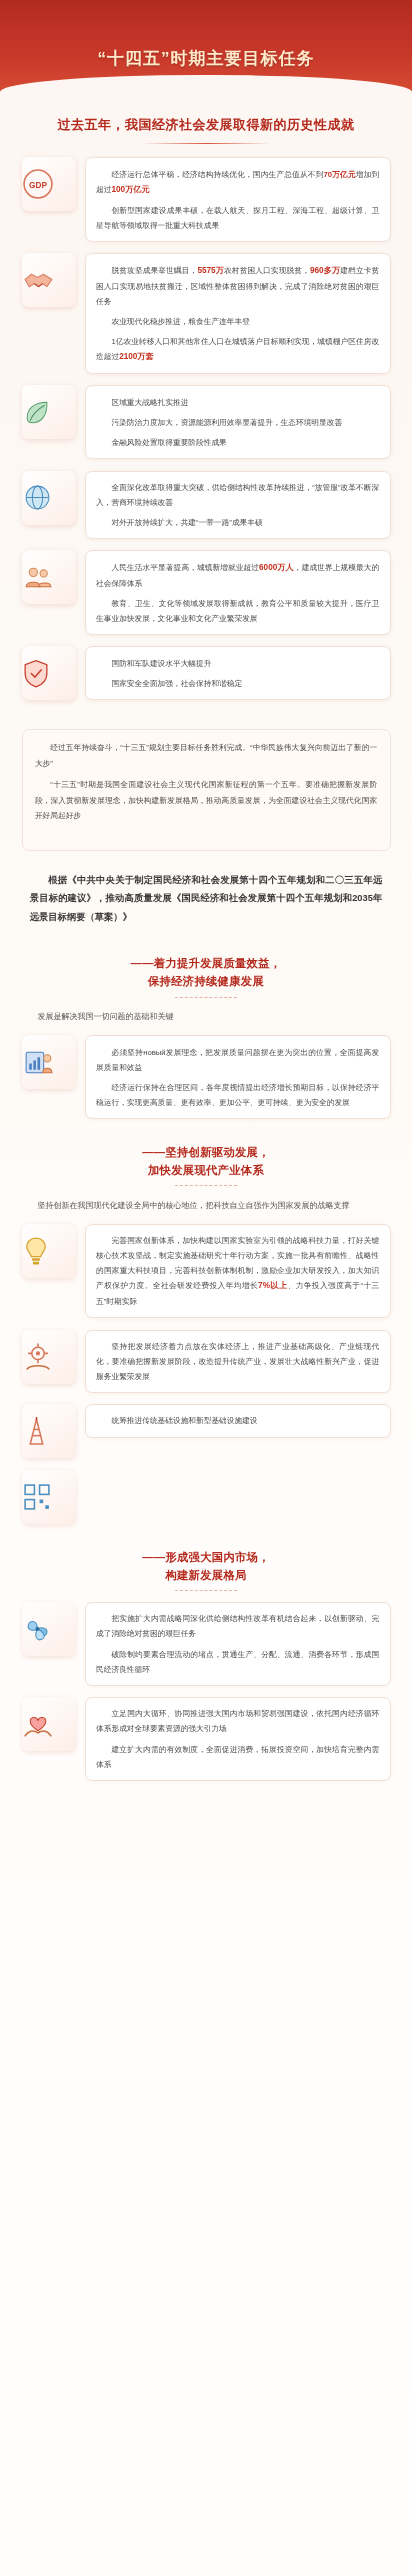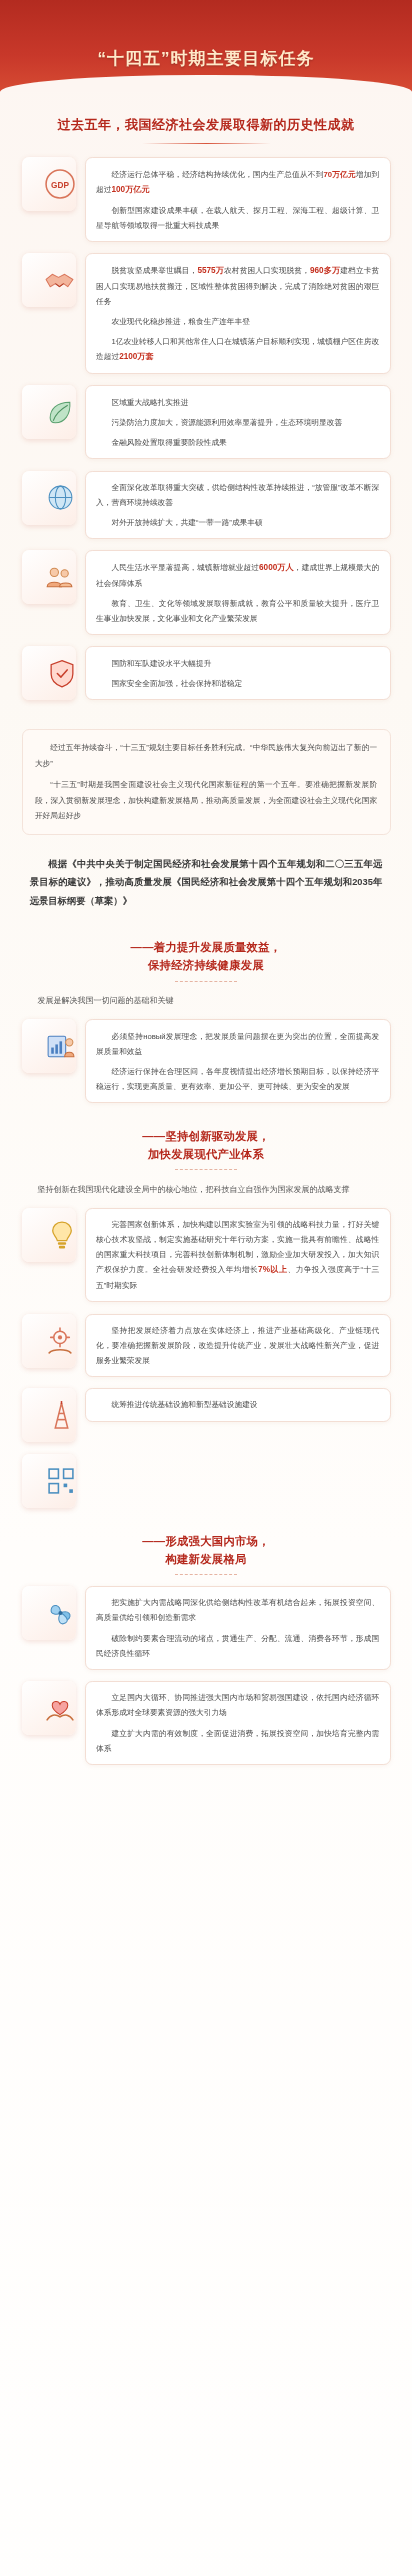--- a/index.html
+++ b/index.html
@@ -70,21 +70,21 @@
     display: flex;
     align-items: flex-start;
     gap: 9.3px;
   }
   .icon-box {
     flex: 0 0 54px;
     height: 54px;
     border-radius: 7.2px;
     background: linear-gradient(145deg,#ffffff 0%, #fdeee7 100%);
     box-shadow: 0 1.5px 5.2px rgba(190,90,60,.16);
-    display:flex; align-items:center; justify-content:flex-end;
+    display:flex; align-items:center; justify-content:flex-start;
     position: relative;
   }
   .icon-box svg { display:block; }
   .card {
     flex: 1 1 auto;
     background: #ffffff;
     border: 0.5px solid #f3ded4;
     border-radius: 7.2px;
     padding: 8.2px 10.3px 8.2px 10.3px;
     box-shadow: 0 1px 4.1px rgba(180,110,80,.08);
@@ -111,21 +111,21 @@
     padding: 10.3px 12.4px;
   }
   .para-block p {
     margin: 0 0 6.2px 0;
     font-size: 7.7px;
     line-height: 2.0;
     color: #4a4a4a;
     text-align: justify;
     text-indent: 2em;
   }
-  .para-block p:last-child{ margin-bottom:0; }
+  .para-block p:last-child{ margin-bottom:16px; }
 
   
   .quote-block {
     width: 369px;
     margin: 15.5px auto 5.2px auto;
     padding: 4.1px 8.2px;
   }
   .quote-block p {
     margin:0;
     font-size: 9.3px;
@@ -385,21 +385,21 @@
   <div class="row">
     <div class="icon-box">
       <svg width="31" height="30" viewBox="0 0 60 58" aria-hidden="true">
         <path d="M30 29 C30 12 14 10 12 22 C10 33 24 33 30 29 Z" fill="#9fd0f0" stroke="#4b8fc0" stroke-width="2"></path>
         <path d="M30 29 C46 22 54 34 44 42 C35 49 30 36 30 29 Z" fill="#7fc0e8" stroke="#4b8fc0" stroke-width="2"></path>
         <path d="M30 29 C22 44 30 54 40 48 C49 42 36 31 30 29 Z" fill="#bde0f7" stroke="#4b8fc0" stroke-width="2"></path>
         <circle cx="30" cy="29" r="4" fill="#2f6d9e"></circle>
       </svg>
     </div>
     <div class="card">
-      <p>把实施扩大内需战略同深化供给侧结构性改革有机结合起来，拓展投资空间、高质量供给引领和创造新需求</p>
+      <p>把实施扩大内需战略同深化供给侧结构性改革有机结合起来，以创新驱动、完成了消除绝对贫困的艰巨任务</p>
       <p>破除制约要素合理流动的堵点，贯通生产、分配、流通、消费各环节，形成国民经济良性循环</p>
     </div>
   </div>
 
   <div class="row">
     <div class="icon-box">
       <svg width="32" height="29" viewBox="0 0 62 56" aria-hidden="true">
         <path d="M31 20 C28 12 16 13 16 22 C16 30 31 40 31 40 C31 40 46 30 46 22 C46 13 34 12 31 20 Z" fill="#f6a3a0" stroke="#c8402c" stroke-width="2"></path>
         <path d="M6 50 C12 40 22 38 31 44 C40 38 50 40 56 50" fill="none" stroke="#c8703f" stroke-width="3" stroke-linecap="round"></path>
       </svg>

